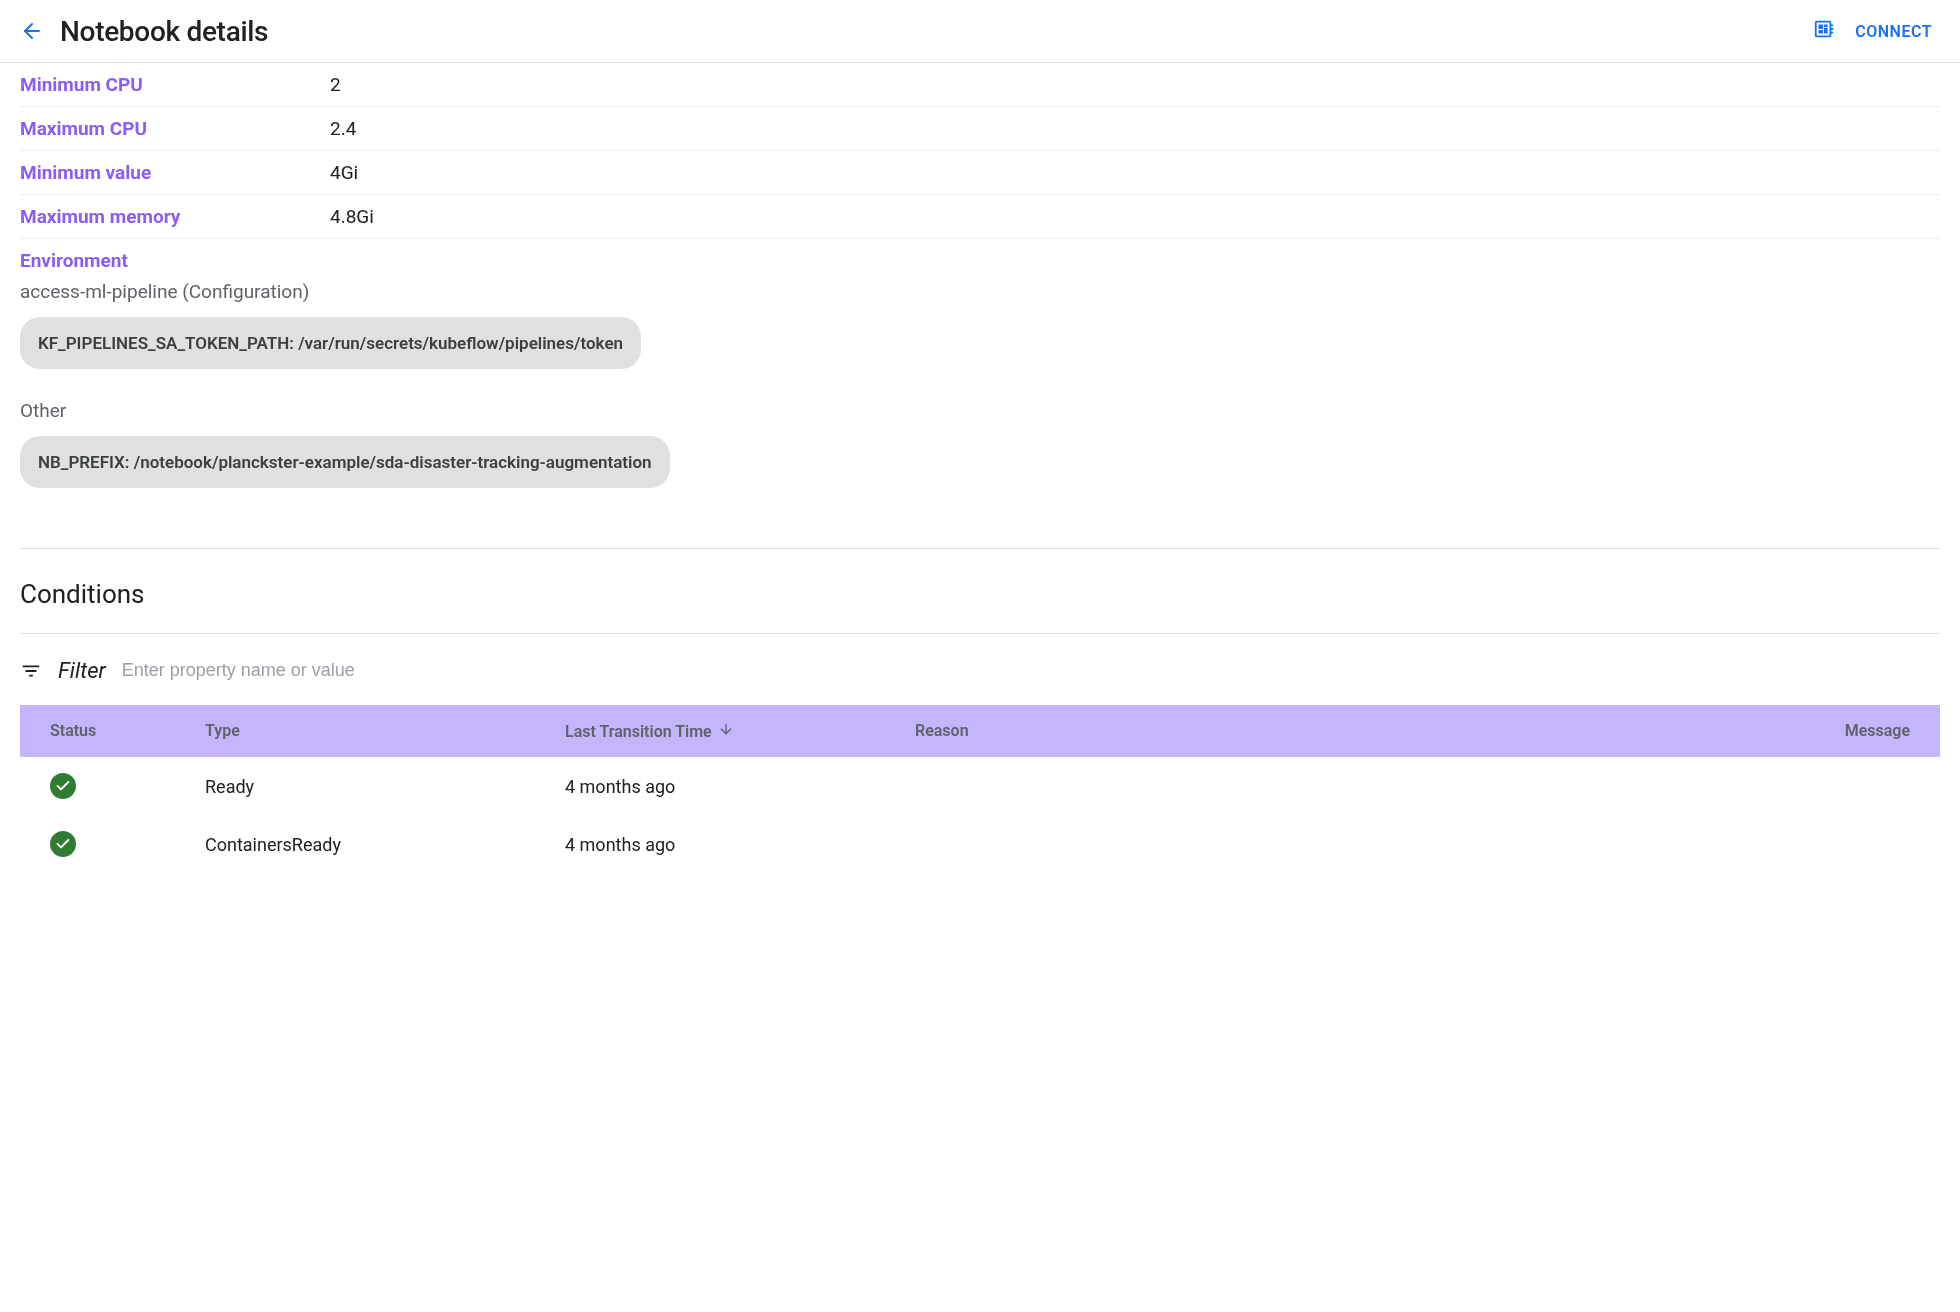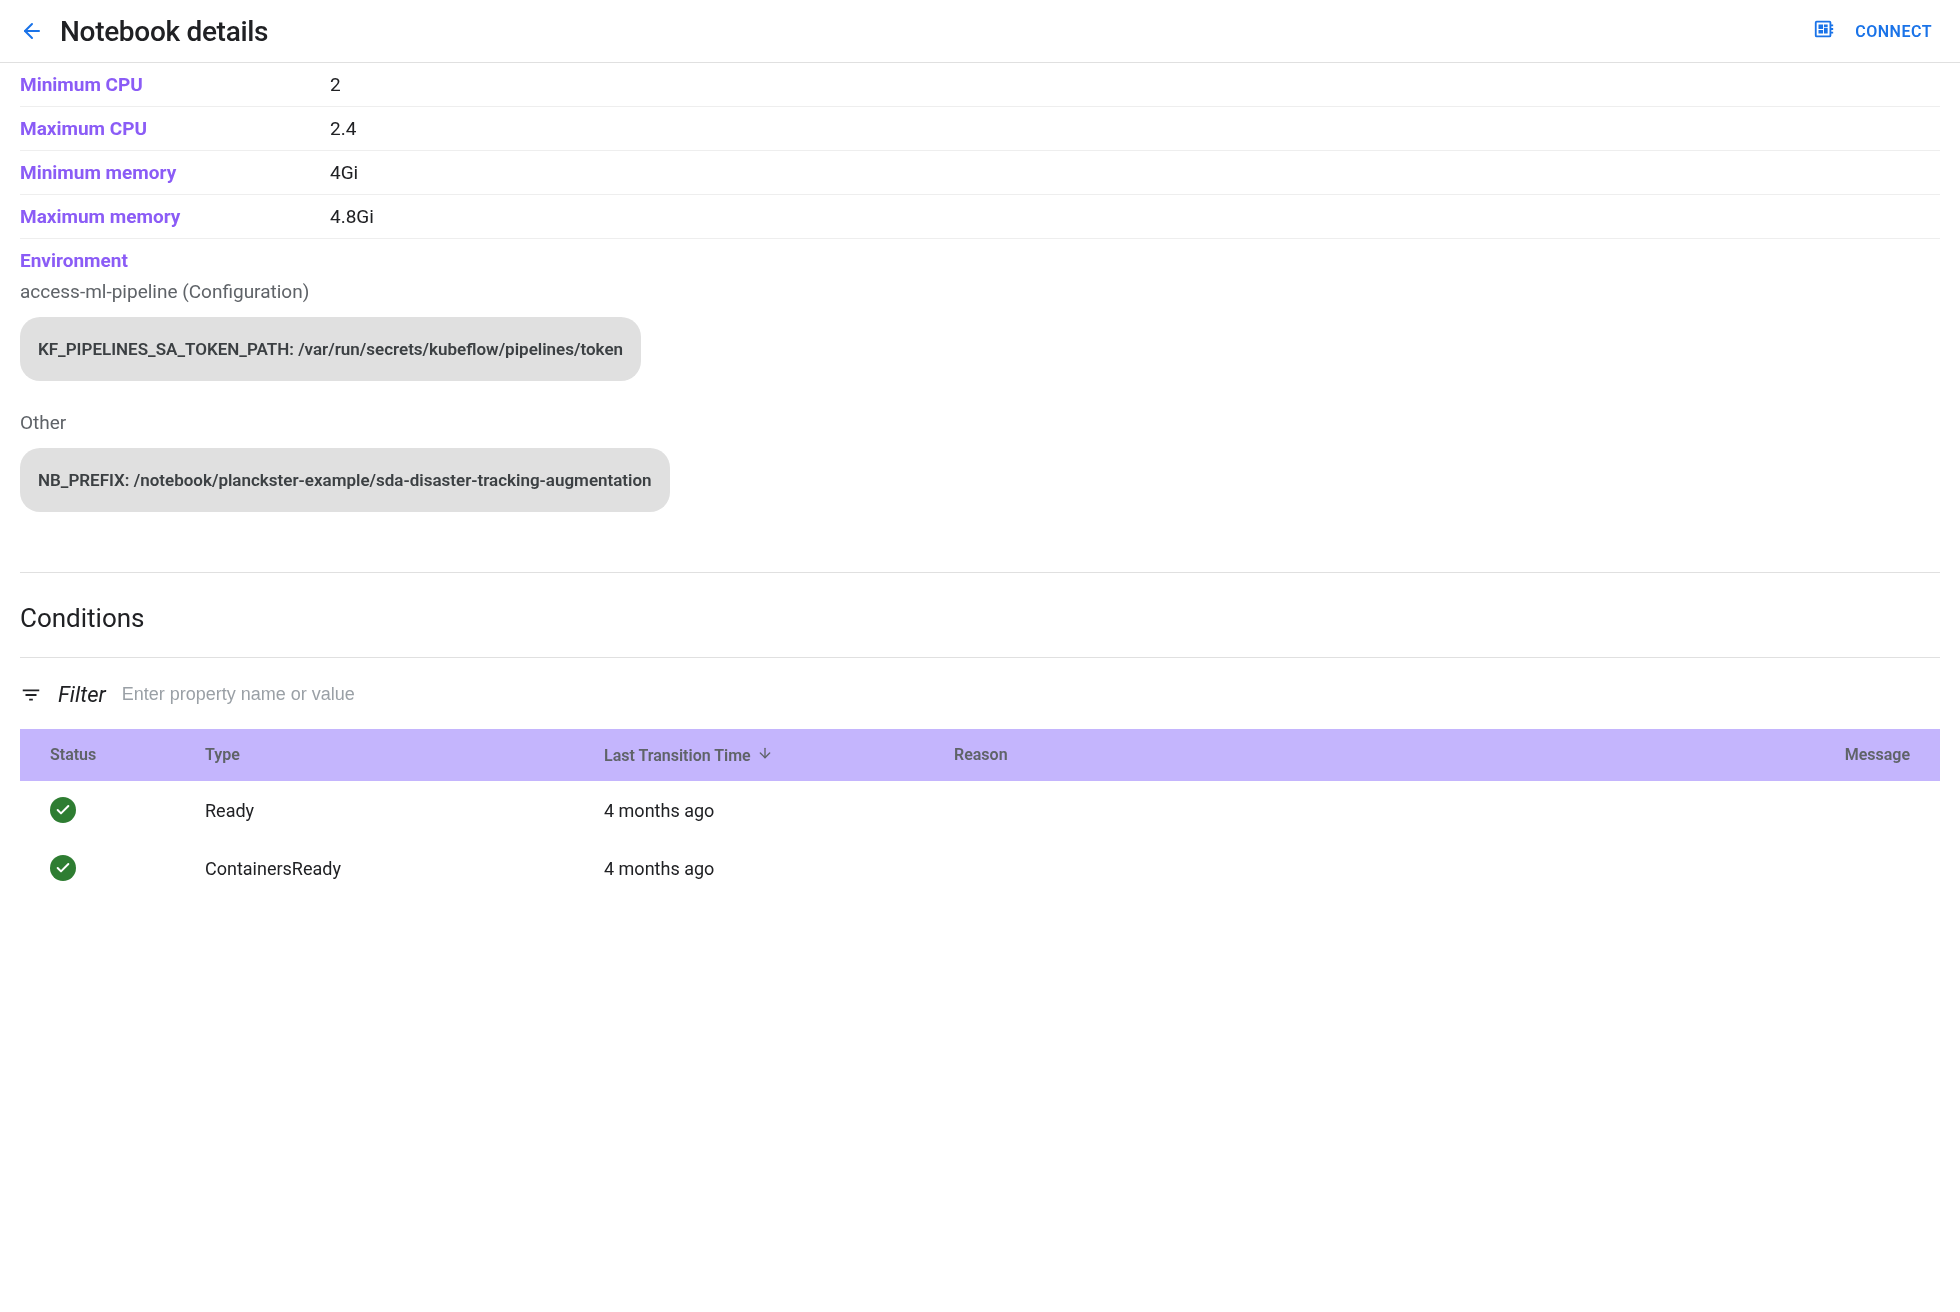--- a/index.html
+++ b/index.html
@@ -78,21 +78,21 @@
     }
     .env-group-title {
       font-size: 19px;
       color: #5f6368;
       margin-bottom: 14px;
     }
     .env-chip {
       display: inline-block;
       background: #e0e0e0;
       border-radius: 20px;
-      padding: 22px 18px;
+      padding: 16px 18px;
       font-size: 17px;
       font-weight: 600;
       color: #3c4043;
       margin-bottom: 30px;
     }
     .section-divider {
       border-top: 1px solid #e0e0e0;
       margin-top: 20px;
       margin-bottom: 30px;
     }
@@ -135,21 +135,21 @@
     .table-head {
       display: flex;
       background: #c4b5fd;
       padding: 16px 30px;
       color: #5f6368;
       font-size: 16px;
       font-weight: 600;
     }
     .col-status { width: 155px; }
     .col-type { width: 360px; }
-    .col-time { width: 350px; display:flex; align-items:center; gap:6px;margin-left:39px; }
+    .col-time { width: 350px; display:flex; align-items:center; gap:6px; }
     .col-reason { flex: 1; }
     .col-message { width: 90px; text-align: right; }
     .table-row {
       display: flex;
       align-items: center;
       padding: 16px 30px;
       font-size: 18px;
       color: #202124;
     }
     .status-badge {
@@ -192,21 +192,21 @@
 
   <div class="detail-row">
     <div class="detail-label">Minimum CPU</div>
     <div class="detail-value">2</div>
   </div>
   <div class="detail-row">
     <div class="detail-label">Maximum CPU</div>
     <div class="detail-value">2.4</div>
   </div>
   <div class="detail-row">
-    <div class="detail-label">Minimum memory</div>
+    <div class="detail-label">Minimum value</div>
     <div class="detail-value">4Gi</div>
   </div>
   <div class="detail-row">
     <div class="detail-label">Maximum memory</div>
     <div class="detail-value">4.8Gi</div>
   </div>
 
   <div class="detail-row align-top no-border">
     <div class="detail-label">Environment</div>
     <div class="env-section">

